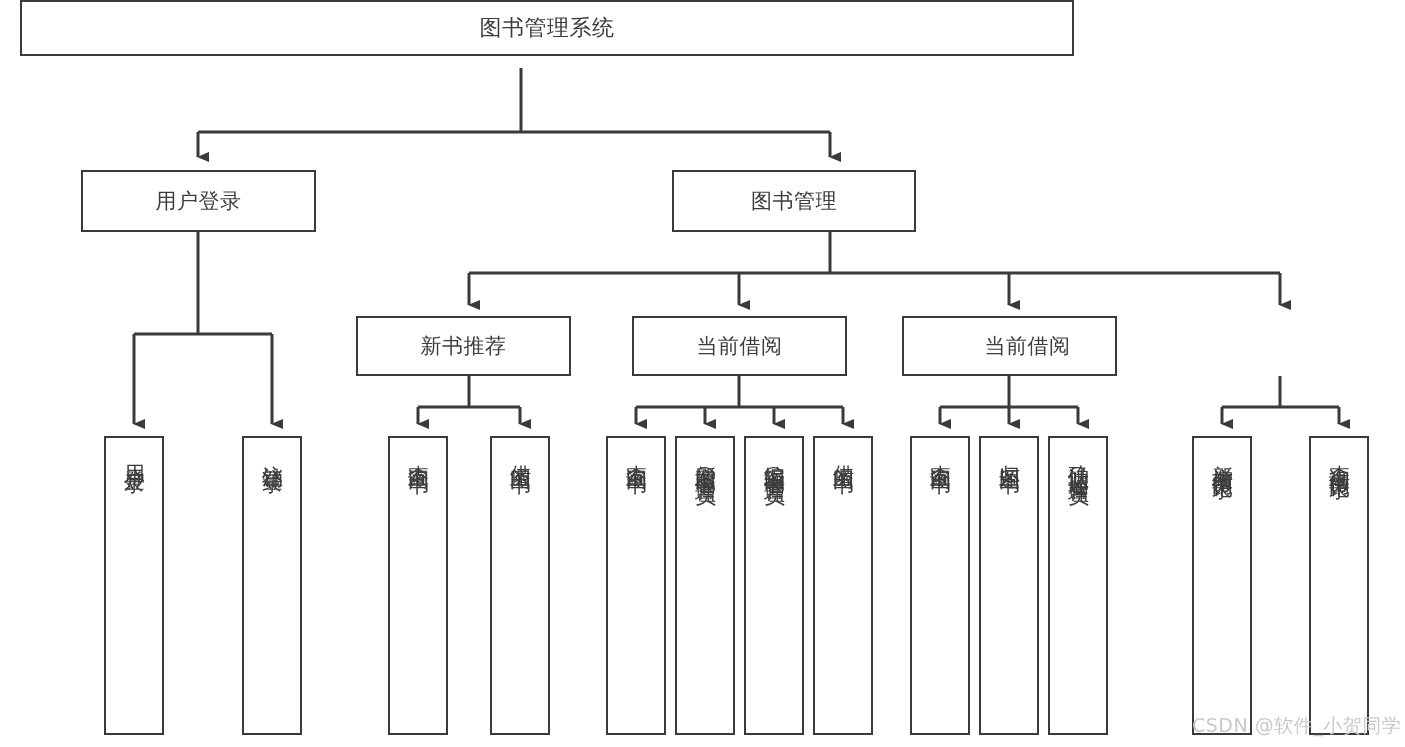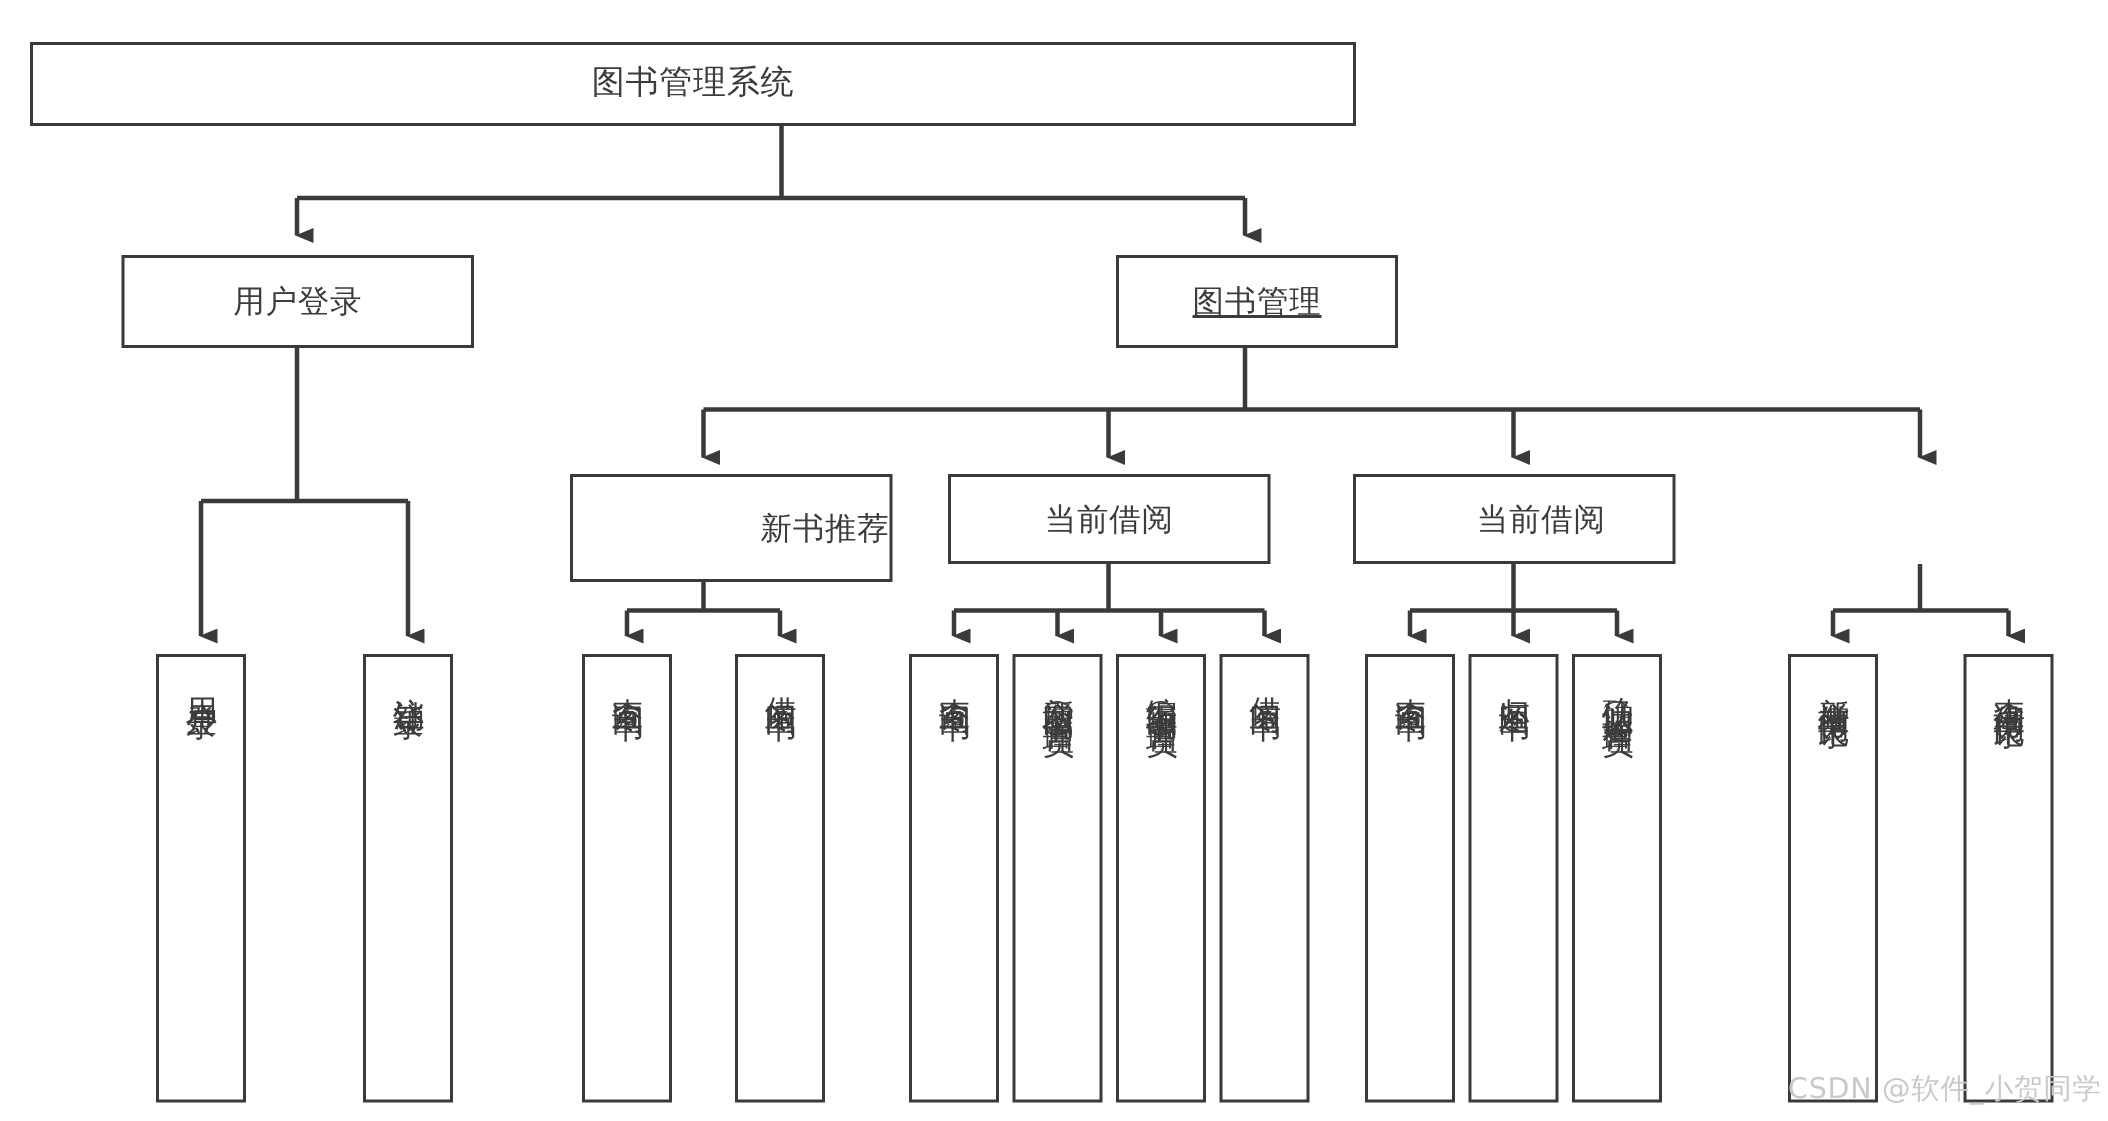--- a/index.html
+++ b/index.html
@@ -115,32 +115,32 @@
       <path d="M 1009 407 L 1009 424" marker-end="url(#arrow)"></path>
       <path d="M 1078 407 L 1078 424" marker-end="url(#arrow)"></path>
 
       <path d="M 1280 376 L 1280 407"></path>
       <path d="M 1222 407 L 1339 407"></path>
       <path d="M 1222 407 L 1222 424" marker-end="url(#arrow)"></path>
       <path d="M 1339 407 L 1339 424" marker-end="url(#arrow)"></path>
     </g>
   </svg>
 
-  <div class="node h-node root" style="left:20px; top:28px; width:884px; height:56px;">
+  <div class="node h-node root" style="left:20px; top:0; width:1054px; height:56px;">
     <span class="lbl">图书管理系统</span>
   </div>
 
   <div class="node h-node" style="left:81px; top:170px; width:235px; height:62px;">
     <span class="lbl">用户登录</span>
   </div>
-  <div class="node h-node" style="left:744px; top:170px; width:188px; height:62px;text-decoration:underline;">
+  <div class="node h-node" style="left:672px; top:170px; width:244px; height:62px;">
     <span class="lbl">图书管理</span>
   </div>
 
-  <div class="node h-node" style="left:380px; top:316px; width:215px; height:72px;justify-content:flex-end;">
+  <div class="node h-node" style="left:356px; top:316px; width:215px; height:60px;">
     <span class="lbl">新书推荐</span>
   </div>
   <div class="node h-node" style="left:632px; top:316px; width:215px; height:60px;">
     <span class="lbl">当前借阅</span>
   </div>
   <div class="node h-node" style="left:902px; top:316px; width:215px; height:60px;padding-left:36px;">
     <span class="lbl">当前借阅</span>
   </div>
 
   <div class="node v-node" style="left:104px; top:436px; width:60px; height:299px;">

